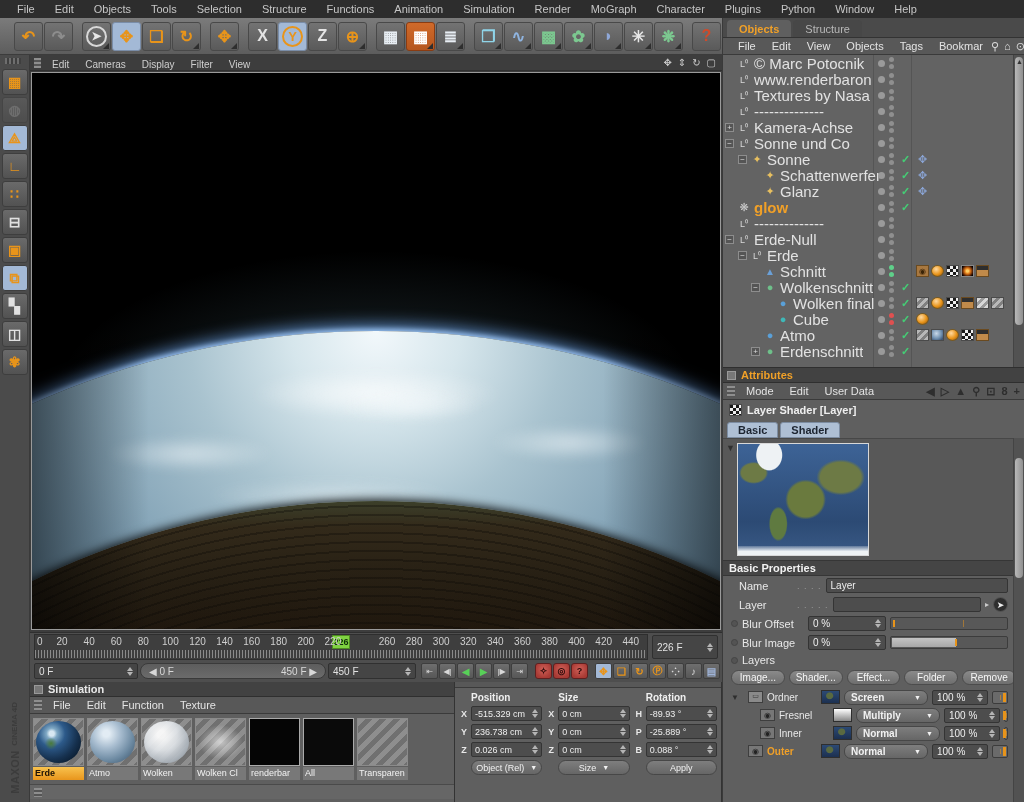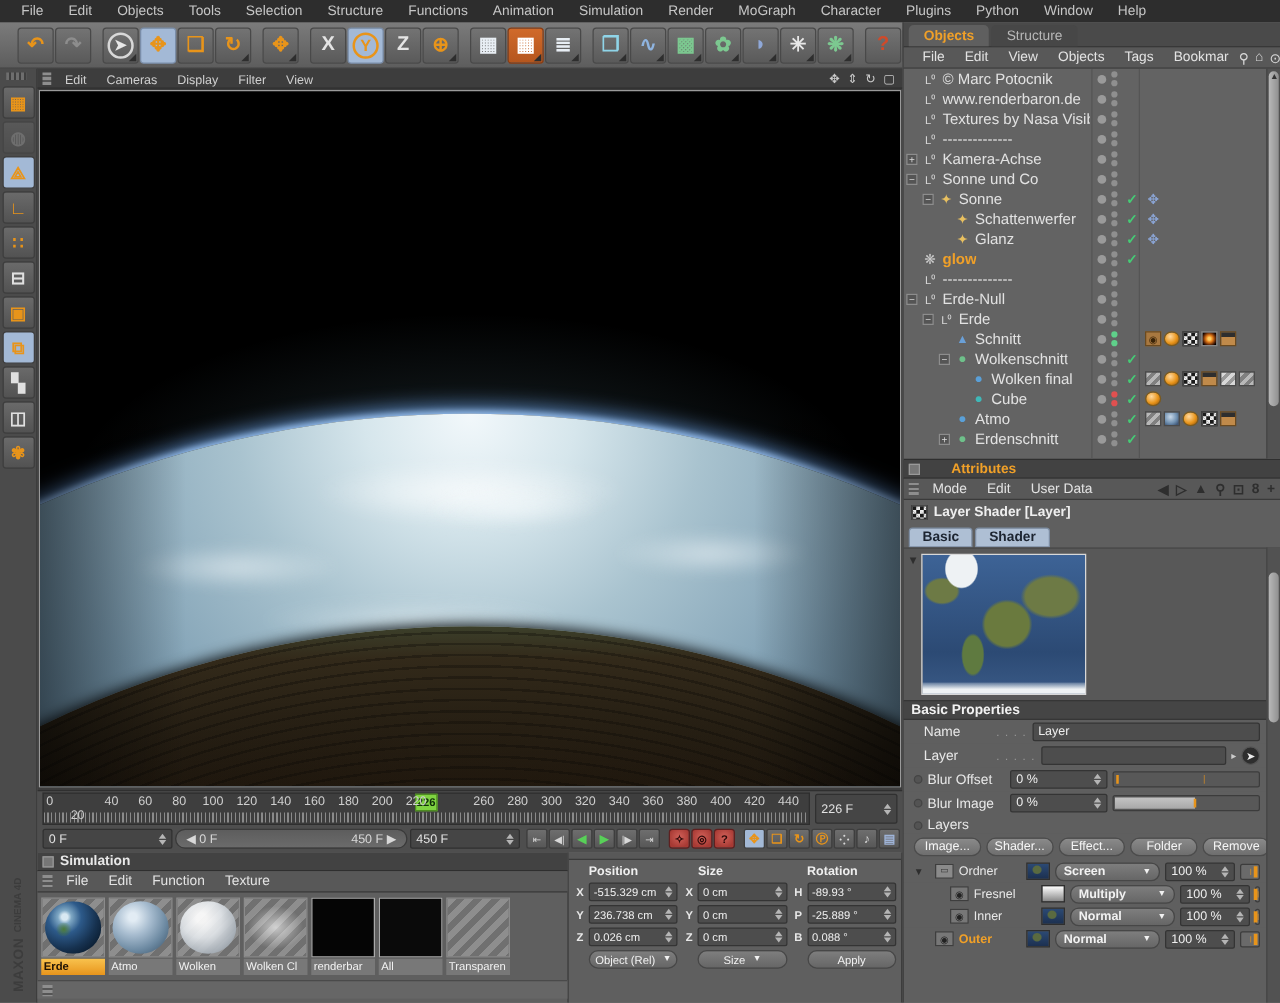--- a/index.html
+++ b/index.html
@@ -163,21 +163,21 @@
   #obj-menu .menu-item { font-size:11px; }
   #obj-menu .micons { margin-left:auto; display:flex; gap:5px; padding-right:4px; align-items:center; }
   #obj-menu .micons span { color:#d8d8d8; font-size:11px; }
 
   #obj-tree { position:relative; height:313px; background:#636363; overflow:hidden; border-bottom:1px solid #2f2f2f; }
   .trow { position:relative; height:16px; display:flex; align-items:center; }
   .trow .expander { width:9px; height:9px; border:1px solid #8d8d8d; background:#555; color:#ddd;
     font-size:8px; line-height:7px; text-align:center; margin-right:3px; flex:none; }
   .trow .noexp { width:12px; flex:none; }
   .trow .ticon { width:14px; flex:none; text-align:center; font-size:10px; margin-right:3px; }
-  .trow .tlabel { font-size:12px; color:#e2e2e2; white-space:nowrap; overflow:hidden; max-width:118px; }
+  .trow .tlabel { font-size:15px; color:#e2e2e2; white-space:nowrap; overflow:hidden; max-width:118px; }
   .trow .tlabel.sel { color:#f0a028; font-weight:bold; }
   .tcols { position:absolute; left:152px; top:0; height:100%; display:flex; align-items:center; }
   .ldot { width:7px; height:7px; border-radius:50%; background:#9a9a9a; margin:0 4px 0 3px; }
   .vdots { width:8px; display:flex; flex-direction:column; gap:2px; margin-right:4px; }
   .vdots i { width:5px; height:5px; border-radius:50%; display:block; }
   .chk { width:13px; font-size:11px; font-weight:bold; color:#45cc75; }
   .tags { display:flex; gap:2px; align-items:center; margin-left:2px; }
   .tag { width:13px; height:12px; border:1px solid #4a4a4a; flex:none; }
   .tag.smooth { border-radius:50%; border-color:#7a5a20;
     background:radial-gradient(circle at 38% 32%, #ffd9a0, #e8941a 55%, #9a5a10 92%); }
@@ -194,21 +194,21 @@
   .tag.compose::after { content:"◉"; position:absolute; inset:0; font-size:8px; color:#3a2408;
     display:flex; align-items:center; justify-content:center; }
   .expr { color:#8aa4d4; font-size:11px; margin-left:2px; }
   .vline { position:absolute; top:0; bottom:0; width:1px; background:#555; }
   #tree-scroll { position:absolute; right:0; top:0; width:11px; height:100%; background:#525252; border-left:1px solid #444; }
   #tree-scroll .tsb { position:absolute; left:1px; right:1px; top:2px; height:86%;
     background:linear-gradient(90deg,#b8b8b8,#909090); border-radius:4px; }
   #tree-scroll .tarr { position:absolute; left:2px; top:3px; font-size:7px; color:#333; }
 
   
-  #attr-title .t { color:#f0a028;margin-left:20px; }
+  #attr-title .t { color:#f0a028; }
   #attr-menu .nicons { margin-left:auto; display:flex; gap:6px; align-items:center; padding-right:4px; }
   #attr-menu .nicons span { color:#2e2e2e; font-size:11px; font-weight:bold; }
   #attr-obj { height:20px; display:flex; align-items:center; gap:5px; padding-left:6px; background:#5f5f5f; }
   #attr-obj .oicon { width:13px; height:12px; }
   #attr-obj .t { color:#efefef; font-size:11px; font-weight:bold; }
   #attr-tabs { height:18px; display:flex; gap:2px; padding:2px 0 0 4px; background:#5f5f5f; }
   .atab { background:#aebfd4; border:1px solid #7d8da2; border-radius:3px 3px 0 0; color:#1c2430;
     font-size:11px; font-weight:bold; padding:1px 10px; }
   #attr-preview { position:relative; height:122px; background:#585858; border-top:1px solid #474747; }
   #attr-preview .twirl { position:absolute; left:3px; top:4px; color:#2e2e2e; font-size:9px; }
@@ -437,21 +437,21 @@
     <div class="edge-shade"></div>
   </div>
 </div>
 
 <div id="timeline" class="abs">
   <div id="ruler-row">
     <div id="ruler">
       <div class="ticks"></div>
       <div id="playhead" style="left: 50%; background: rgb(127, 211, 65);">226</div>
     <span class="num" style="left: 2px; transform: none;">0</span>
-        <span class="num" style="left: 4.42478%; margin-top: 11px;">20</span>
+        <span class="num" style="left: 4.42478%;">20</span>
         <span class="num" style="left: 8.84956%;">40</span>
         <span class="num" style="left: 13.2743%;">60</span>
         <span class="num" style="left: 17.6991%;">80</span>
         <span class="num" style="left: 22.1239%;">100</span>
         <span class="num" style="left: 26.5487%;">120</span>
         <span class="num" style="left: 30.9735%;">140</span>
         <span class="num" style="left: 35.3982%;">160</span>
         <span class="num" style="left: 39.823%;">180</span>
         <span class="num" style="left: 44.2478%;">200</span>
         <span class="num" style="left: 48.6726%;">220</span>

